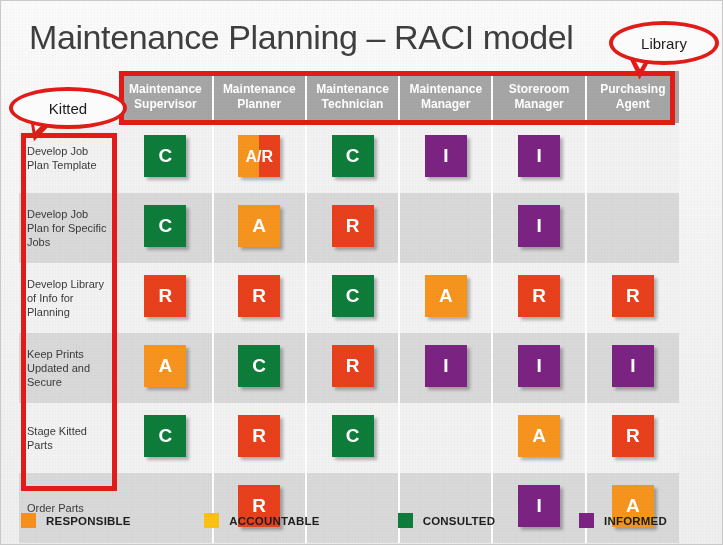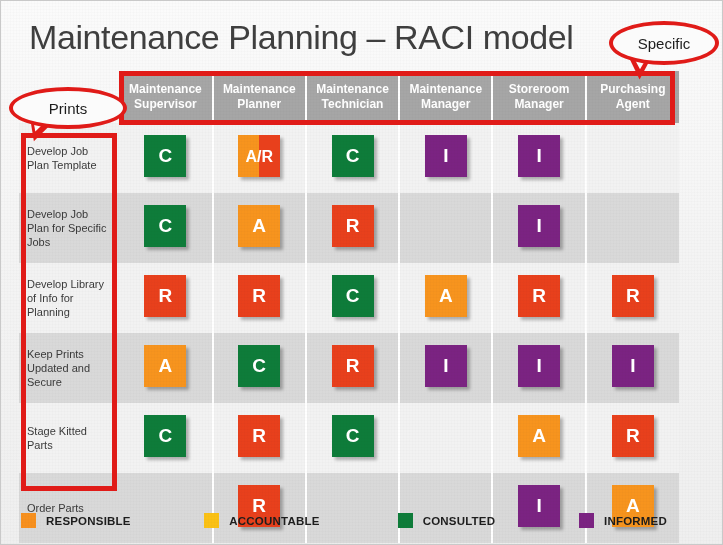--- a/index.html
+++ b/index.html
@@ -236,27 +236,27 @@
 <div id="slide">
 
   <div id="title">Maintenance Planning – RACI model</div>
 
   <div class="redbox" id="redbox-header"></div>
   <div class="redbox" id="redbox-process"></div>
 
   <div class="callout" id="callout-position">
     <div class="tail"></div>
     <div class="tail-inner"></div>
-    <div class="bubble">Specific</div>
+    <div class="bubble">Library</div>
   </div>
 
   <div class="callout" id="callout-process">
     <div class="tail"></div>
     <div class="tail-inner"></div>
-    <div class="bubble">Prints</div>
+    <div class="bubble">Kitted</div>
   </div>
 
   <table id="matrix">
     <colgroup>
       <col class="c-process">
       <col class="c-role">
         <col class="c-role">
         <col class="c-role">
       <col class="c-role">
         <col class="c-role">

